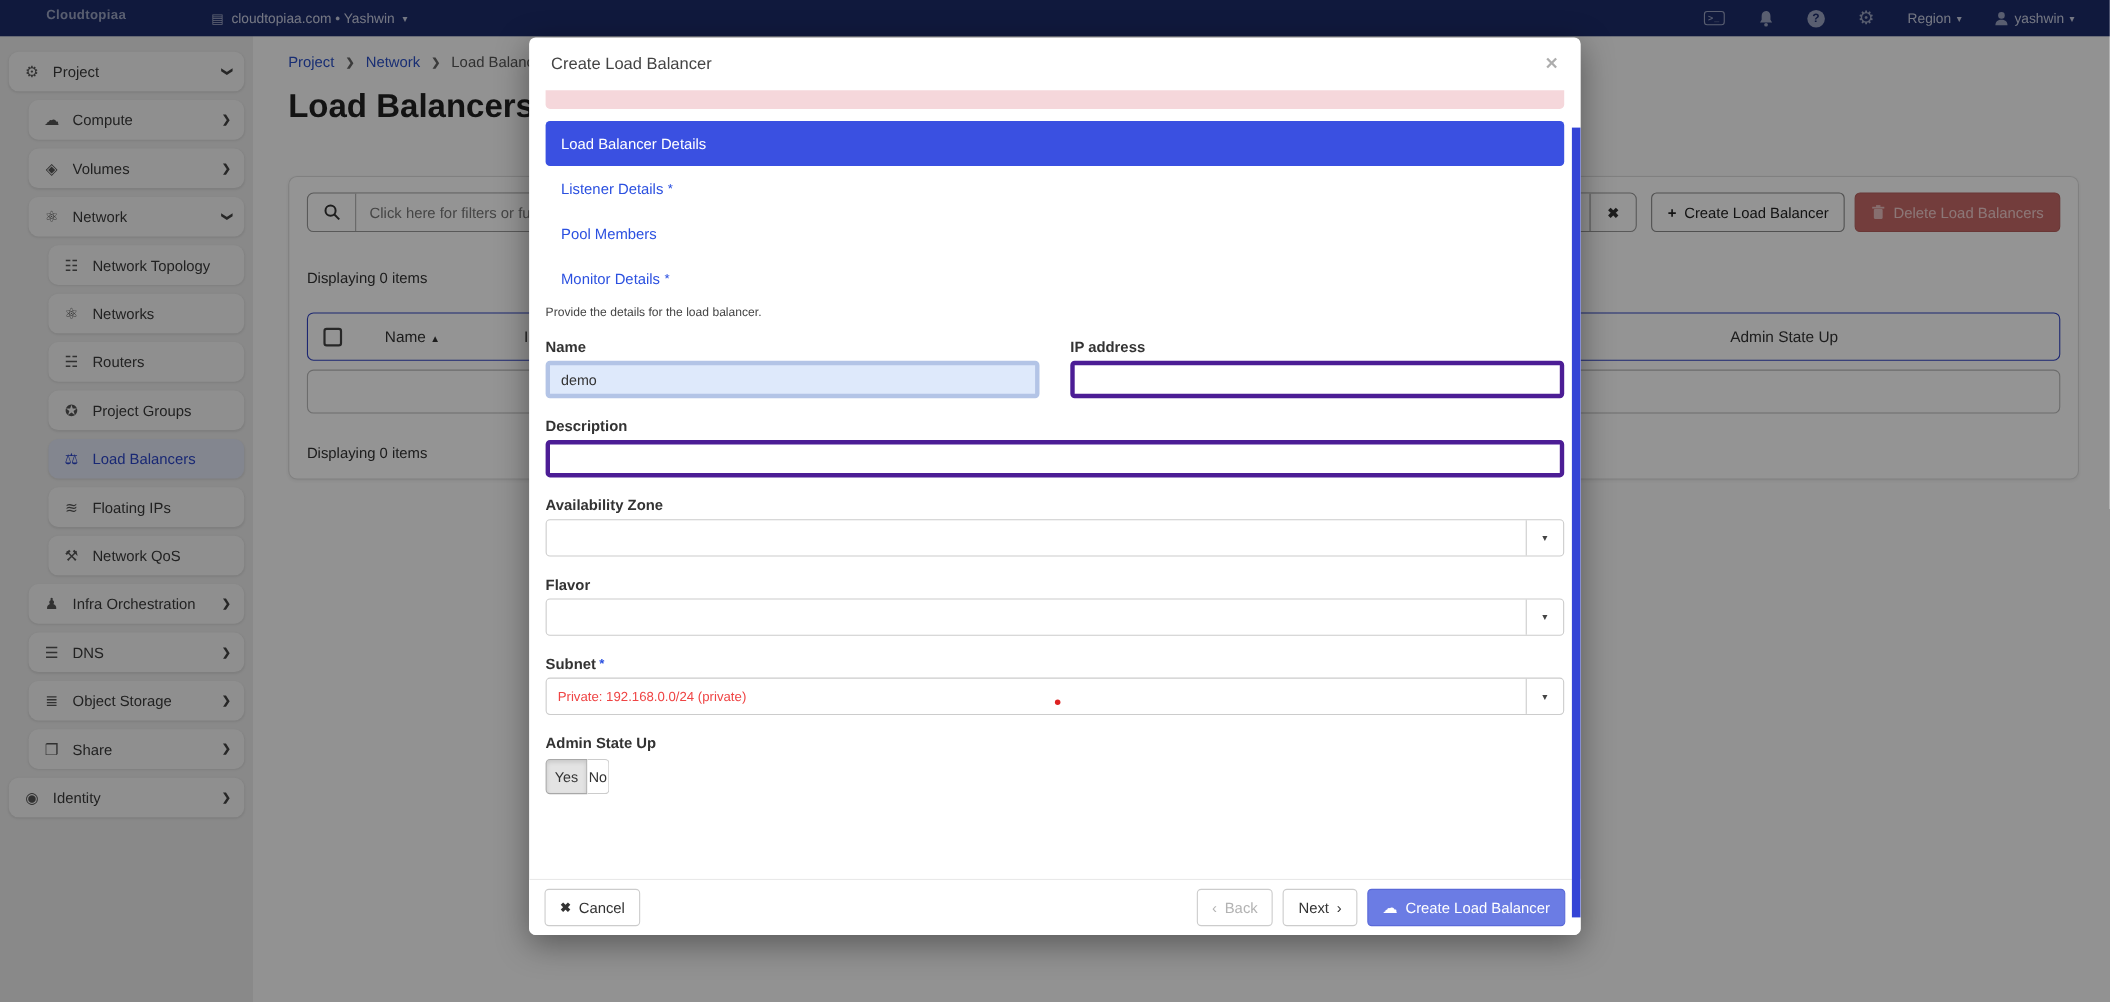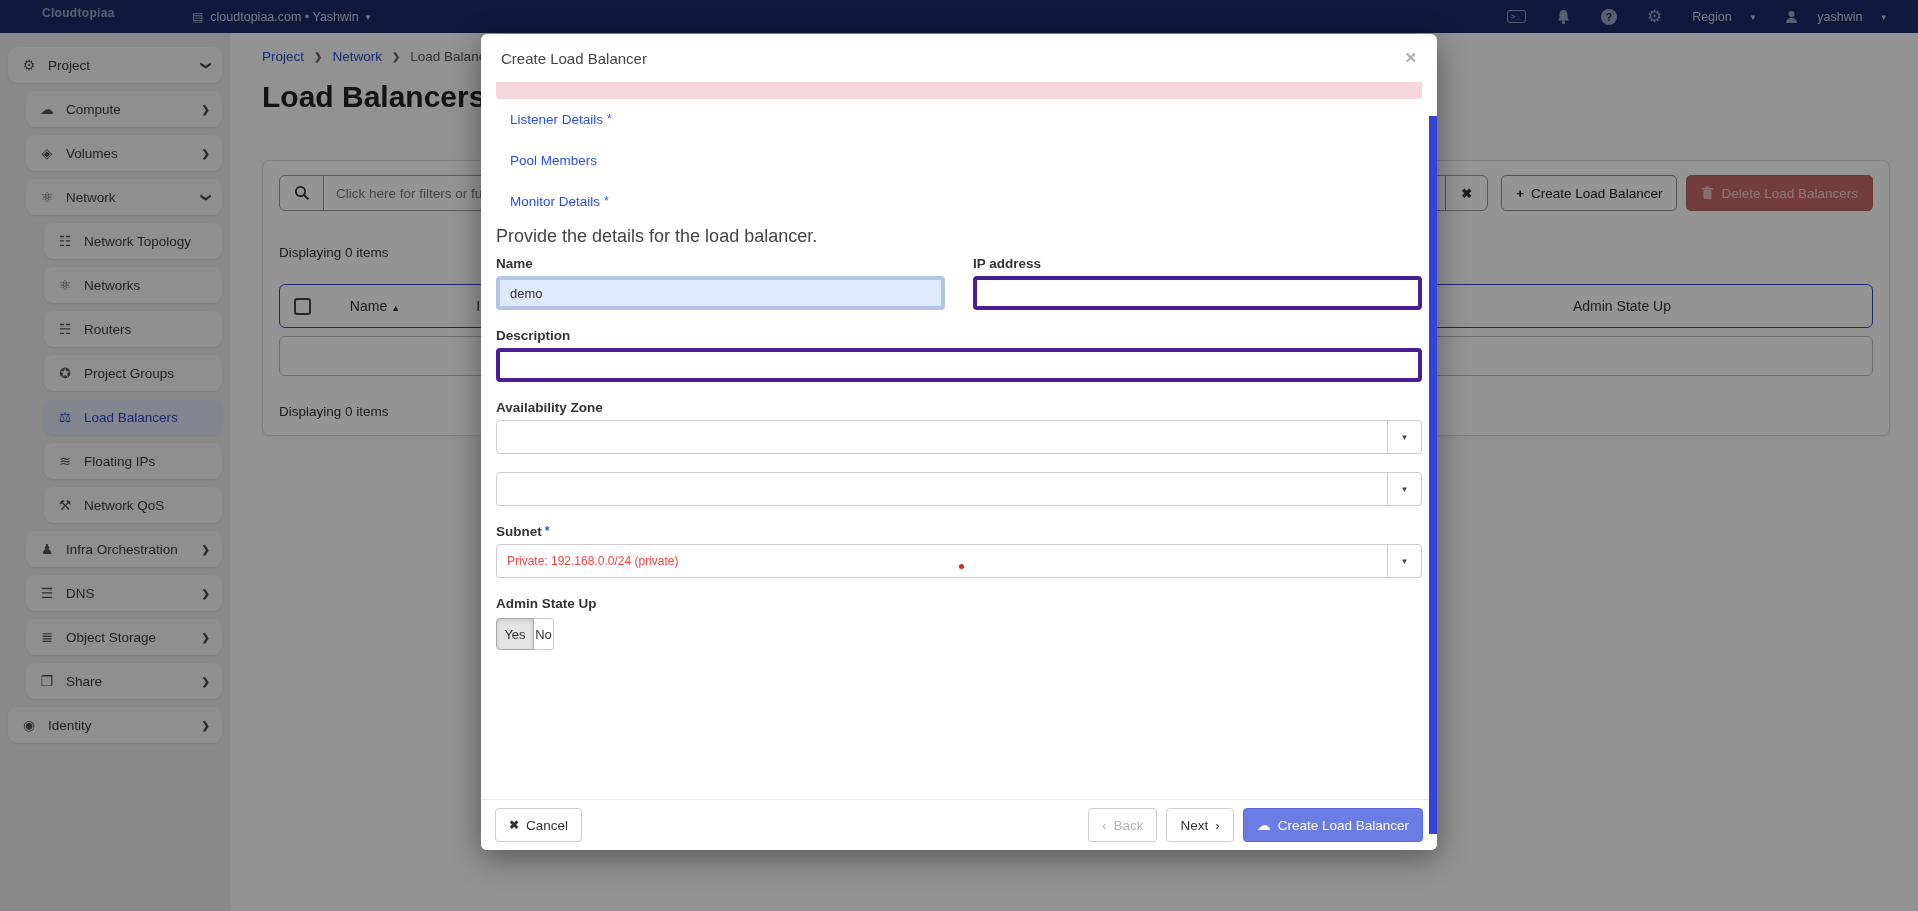--- a/index.html
+++ b/index.html
@@ -14,21 +14,21 @@
   .brand-tag { font-size:5px; color:#6f79a0; margin-top:2px; }
   .nav-context { display:flex; align-items:center; gap:7px; font-size:12.5px; color:#c9cee2; cursor:pointer; }
   .nav-context .bld { font-size:12px; color:#aab1cc; }
   .nav-spacer { flex:1; }
   .nav-right { display:flex; align-items:center; gap:30px; margin-right:32px; }
   .nav-ic { color:#9aa3c2; font-size:14px; cursor:pointer; display:flex; align-items:center; }
   .term-box { border:1.5px solid #9aa3c2; border-radius:3px; font-size:8px; font-weight:bold;
               padding:1px 3px; color:#9aa3c2; letter-spacing:1px; }
   .help-circle { width:16px; height:16px; border-radius:50%; background:#9aa3c2; color:#1d2c6a;
                  font-size:11px; font-weight:bold; display:flex; align-items:center; justify-content:center; }
-  .nav-dd { display:flex; align-items:center; gap:19px; font-size:12.5px; color:#c9cee2; cursor:pointer; }
+  .nav-dd { display:flex; align-items:center; gap:5px; font-size:12.5px; color:#c9cee2; cursor:pointer; }
   .caret { font-size:9px; }
 
   
   .sidebar { position:absolute; left:0; top:33px; width:230px; height:878px; background:#ececec;
              padding-top:14px; display:flex; flex-direction:column; gap:8px; }
   .side-item { height:36px; margin-right:8px; background:#f7f7f7; border-radius:9px;
                display:flex; align-items:center; gap:10px; padding:0 12px; cursor:pointer;
                box-shadow:0 1px 2px rgba(0,0,0,.08); font-size:13.5px; color:#3a3a3a; }
   .lvl0 { margin-left:8px; }
   .lvl1 { margin-left:26px; }
@@ -81,21 +81,21 @@
   .modal-title { font-size:15px; color:#444; }
   .modal-close { font-size:15px; font-weight:bold; color:#adadad; cursor:pointer; }
   .modal-body { position:relative; padding:0 15px; }
   .alert-sliver { height:17px; background:#f5d7db; border-radius:0 0 4px 4px; }
   .step-active { margin-top:11px; height:41px; background:#3a50e1; border-radius:4px; color:#fff;
                  font-size:13.5px; display:flex; align-items:center; padding-left:14px; cursor:pointer; }
   .step-link { height:41px; display:flex; align-items:center; padding-left:14px; font-size:13.5px;
                color:#2b50e0; cursor:pointer; }
   .req::after { content:"*"; color:#2b50e0; font-size:12px; vertical-align:top; margin-left:4px; }
   .req-dark::after { content:"*"; color:#2b50e0; font-size:12px; vertical-align:top; margin-left:3px; }
-  .modal-desc { margin-top:4px; font-size:18px; color:#444; height:18px; }
+  .modal-desc { margin-top:4px; font-size:11px; color:#444; height:18px; }
 
   .form-row { margin-top:18px; }
   .form-row.first { margin-top:12px; }
   .two-col { display:flex; gap:28px; }
   .col { flex:1; }
   .f-label { font-size:13.5px; font-weight:bold; color:#333; margin-bottom:4px; height:16px; }
   .f-input { width:100%; height:34px; border:4px solid #4c1d95; border-radius:4px; padding:0 10px;
              font-size:13px; color:#333; outline:none; font-family:"Liberation Sans",sans-serif; background:#fff; }
   .f-input.filled { background:#dee9fb; border-color:#b3c4e6; }
   .select-wrap { position:relative; height:34px; border:1px solid #ccc; border-radius:4px; background:#fff;
@@ -308,20 +308,23 @@
 
 <div class="modal">
   <div class="modal-header">
     <span class="modal-title">Create Load Balancer</span>
     <span class="modal-close">✕</span>
   </div>
 
   <div class="modal-body">
     <div class="alert-sliver"></div>
 
+    <div class="step-active">
+      <span>Load Balancer Details</span>
+    </div>
     <div class="step-link">
       <span class="req">Listener Details</span>
     </div>
     <div class="step-link">
       <span>Pool Members</span>
     </div>
     <div class="step-link">
       <span class="req">Monitor Details</span>
     </div>
 
@@ -345,20 +348,21 @@
 
     <div class="form-row">
       <div class="f-label">Availability Zone</div>
       <div class="select-wrap">
         <span class="select-text"></span>
         <span class="select-caret">▼</span>
       </div>
     </div>
 
     <div class="form-row">
+      <div class="f-label">Flavor</div>
       <div class="select-wrap">
         <span class="select-text"></span>
         <span class="select-caret">▼</span>
       </div>
     </div>
 
     <div class="form-row">
       <div class="f-label req-dark">Subnet</div>
       <div class="select-wrap">
         <span class="select-text">Private: 192.168.0.0/24 (private)</span>

